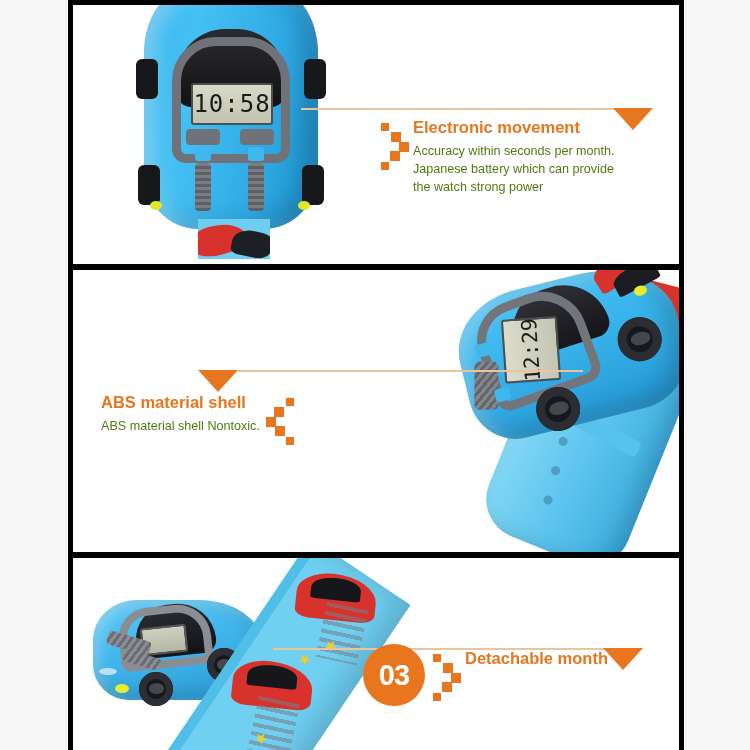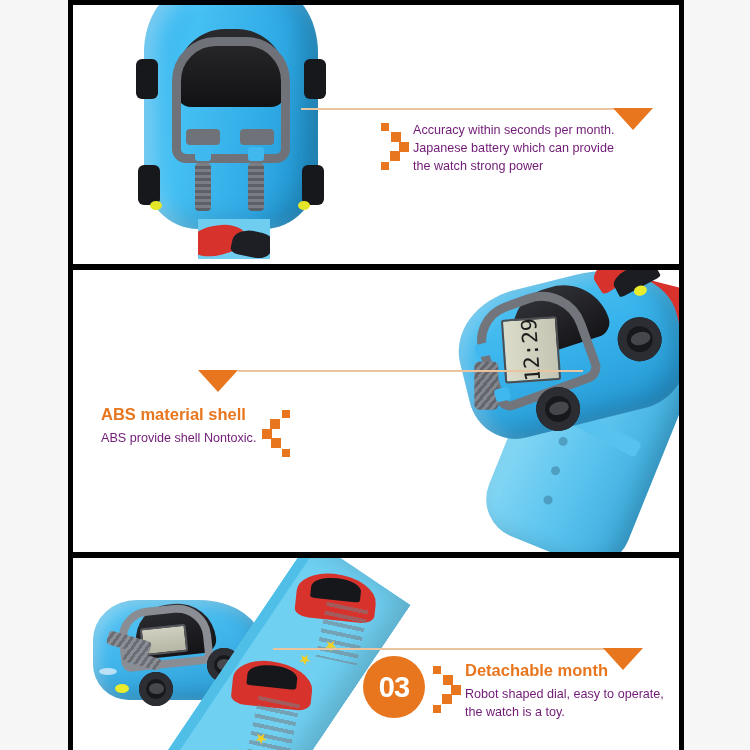--- a/index.html
+++ b/index.html
@@ -52,21 +52,21 @@
   .dots i:nth-child(3){width:10px;height:10px;left:20px;top:21px;}
   .dots i:nth-child(4){width:10px;height:10px;left:11px;top:30px;}
   .dots i:nth-child(5){width:8px;height:8px;left:2px;top:41px;}
   .dots.flip{transform:scaleX(-1);}
   .txt{padding-top:4px;}
   .head{
     color:#E8761E;font-size:16.5px;font-weight:bold;line-height:1.25;
     white-space:nowrap;
   }
   .body{
-    color:#701a75;font-size:12.6px;line-height:1.44;margin-top:4px;
+    color:#4d7c0f;font-size:12.6px;line-height:1.44;margin-top:4px;
     max-width:205px;
   }
   .body.wide{max-width:215px;}
   .right-align .head,.right-align .body{text-align:left;}
 
   
   .photo{position:absolute;}
 
   
   .car1{position:absolute;left:63px;top:-18px;width:190px;height:252px;}
@@ -246,20 +246,21 @@
 
       <div class="photo car1">
 
         <div class="body-sh"></div>
         <div class="wheel w-tl"></div>
         <div class="wheel w-tr"></div>
         <div class="wheel w-bl"></div>
         <div class="wheel w-br"></div>
         <div class="windshield"></div>
         <div class="hood-frame"></div>
+        <div class="lcd">10:58</div>
         <div class="btn btn-l"></div>
         <div class="btn btn-r"></div>
         <div class="tab tab-l"></div>
         <div class="tab tab-r"></div>
         <div class="vent vent-l"></div>
         <div class="vent vent-r"></div>
         <div class="dot-y dy-l"></div>
         <div class="dot-y dy-r"></div>
         <div class="strap-bot"></div>
       </div>
@@ -269,20 +270,21 @@
 
       <div class="callout" style="left:300px;top:108px;">
         <div class="dots">
           <i></i>
             <i></i>
             <i></i>
             <i></i>
             <i></i>
         </div>
         <div class="txt">
+          <div class="head">Electronic movement</div>
           <div class="body">Accuracy within seconds per month. Japanese battery which can provide the watch strong power</div>
         </div>
       </div>
     </div>
 
     <div class="section sec2">
 
       <div class="photo w2">
         <div class="strap2">
           <div class="pat"></div>
@@ -304,24 +306,24 @@
           <div class="sill"></div>
           <div class="tab t1"></div>
           <div class="tab t2"></div>
           <div class="dy"></div>
         </div>
       </div>
 
       <div class="lead-line" style="left:165px;top:100px;width:345px;"></div>
       <div class="lead-arrow" style="left:125px;top:100px;"></div>
 
-      <div class="callout right-align" style="left:28px;top:118px;margin-top:12px;">
+      <div class="callout right-align" style="left:28px;top:118px;">
         <div class="txt" style="text-align:left;">
           <div class="head">ABS material shell</div>
-          <div class="body wide">ABS provide shell Nontoxic.</div>
+          <div class="body wide">ABS material shell Nontoxic.</div>
         </div>
         <div class="dots flip">
           <i></i>
             <i></i>
             <i></i>
             <i></i>
             <i></i>
         </div>
       </div>
     </div>
@@ -351,30 +353,29 @@
         <div class="star s1">★</div>
         <div class="star s2">★</div>
         <div class="star s3">★</div>
         <div class="star s4">★</div>
 
       </div>
 
       <div class="lead-line" style="left:200px;top:90px;width:340px;"></div>
       <div class="lead-arrow" style="left:530px;top:90px;"></div>
 
-      <div class="callout" style="left:290px;top:98px;justify-content:flex-end;">
+      <div class="callout" style="left:290px;top:86px;justify-content:flex-end;">
         <div class="badge">03</div>
         <div class="dots">
           <i></i>
             <i></i>
             <i></i>
             <i></i>
             <i></i>
         </div>
         <div class="txt">
           <div class="head">Detachable month</div>
-          <div class="body">Robot shaped dial, easy to operate, the watch is a toy.</div>
         </div>
       </div>
     </div>
 
   </div>
 </div>
 
 </body></html>

